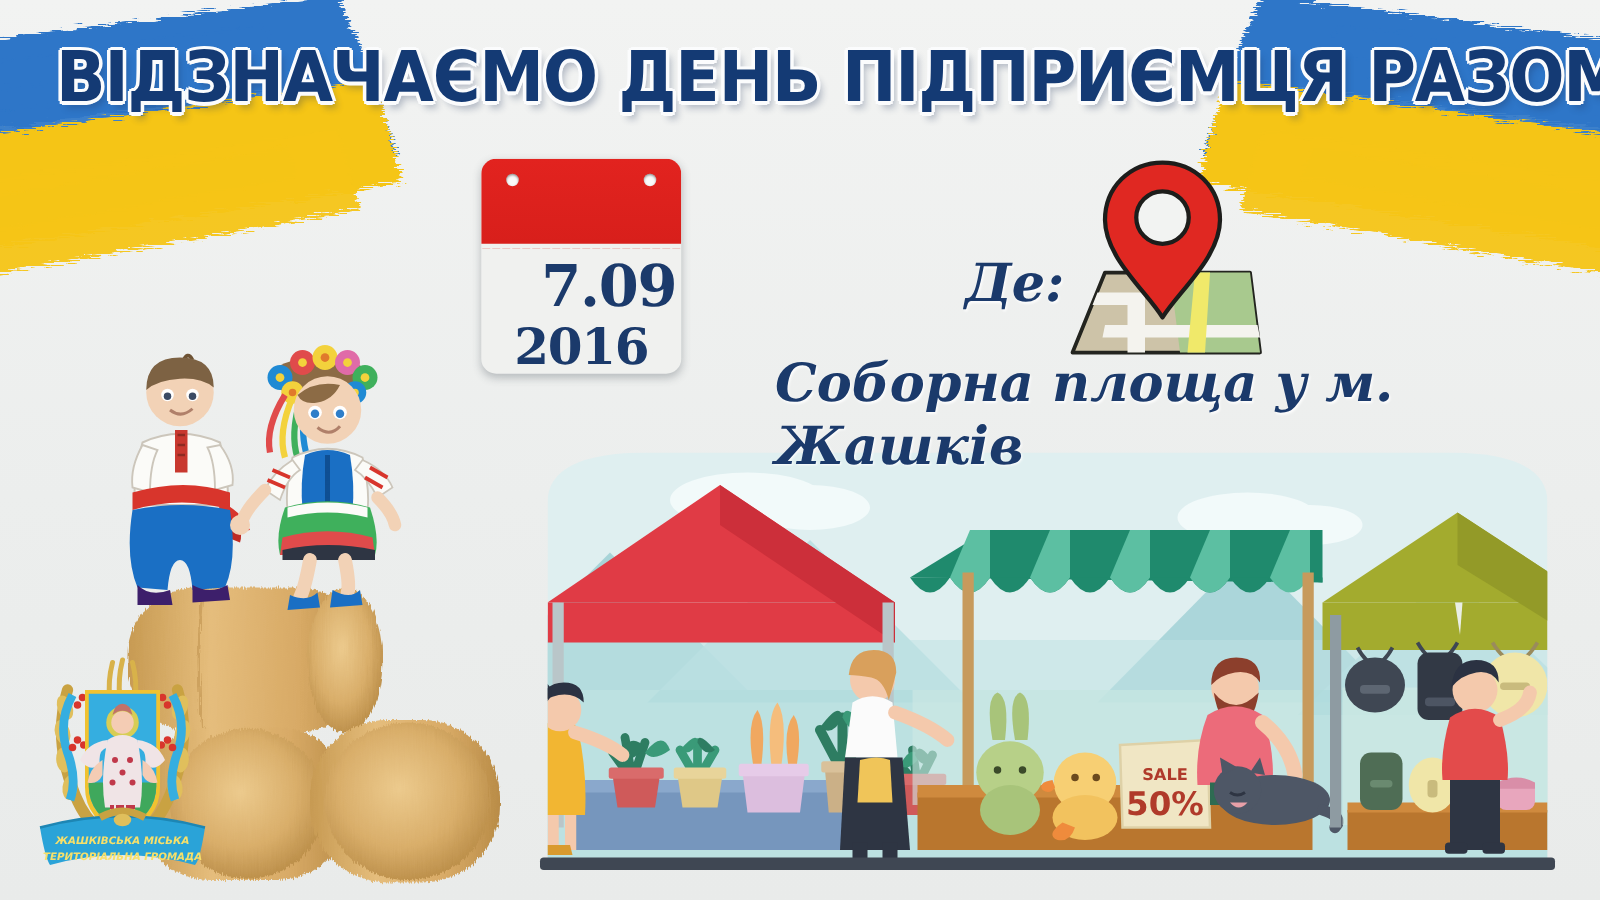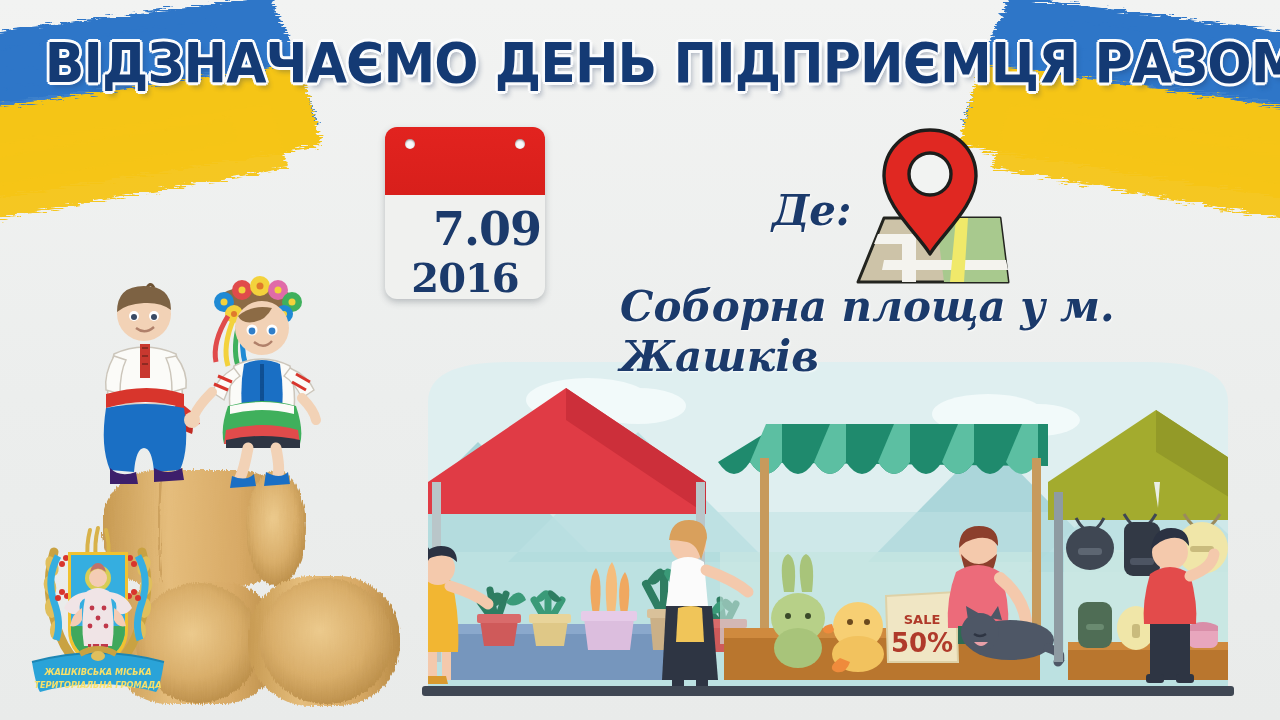--- a/index.html
+++ b/index.html
@@ -81,32 +81,32 @@
   #cal-body {
     padding-top:8px; text-align:center;
     font-family:"DejaVu Serif", serif;
     font-weight:bold; color:#1b3a6b;
   }
   #cal-day  { font-size:46px; line-height:52px; letter-spacing:-1px;margin-left:44px; }
   #cal-year { font-size:40px; line-height:46px; letter-spacing:-1px; }
 
   
   #where-label {
-    position:absolute; left:772px; top:188px;
+    position:absolute; left:772px; top:204px;
     font-size:42px; line-height:46px; z-index:22;
   }
   #pin-map { position:absolute; left:840px; top:122px; width:180px; height:168px; z-index:21; }
   #address {
     position:absolute; left:620px; top:282px; width:620px;
     font-size:42px; line-height:50px;
     z-index:22;
   }
 
   
-  #market { position:absolute; left:388px; top:362px; width:882px; height:358px; z-index:10; }
+  #market { position:absolute; left:398px; top:362px; width:882px; height:358px; z-index:10; }
 
   
   #dancers { position:absolute; left:92px; top:272px; width:240px; height:228px; z-index:18; }
 
   
   #hay { position:absolute; left:58px; top:452px; width:350px; height:268px; z-index:14; }
 
   
   #emblem { position:absolute; left:24px; top:522px; width:148px; height:182px; z-index:20;font-style:italic; }
 </style>

